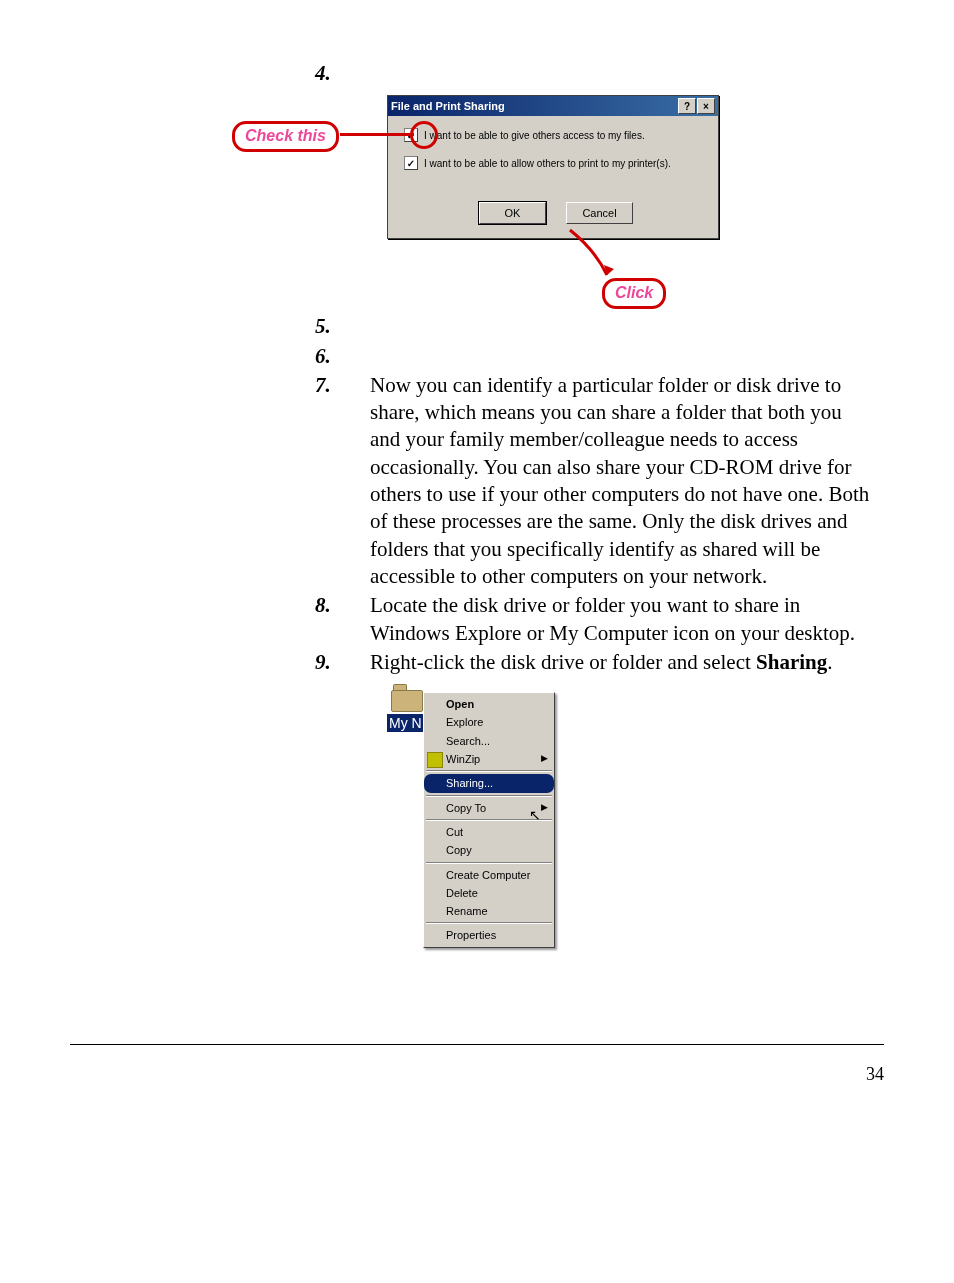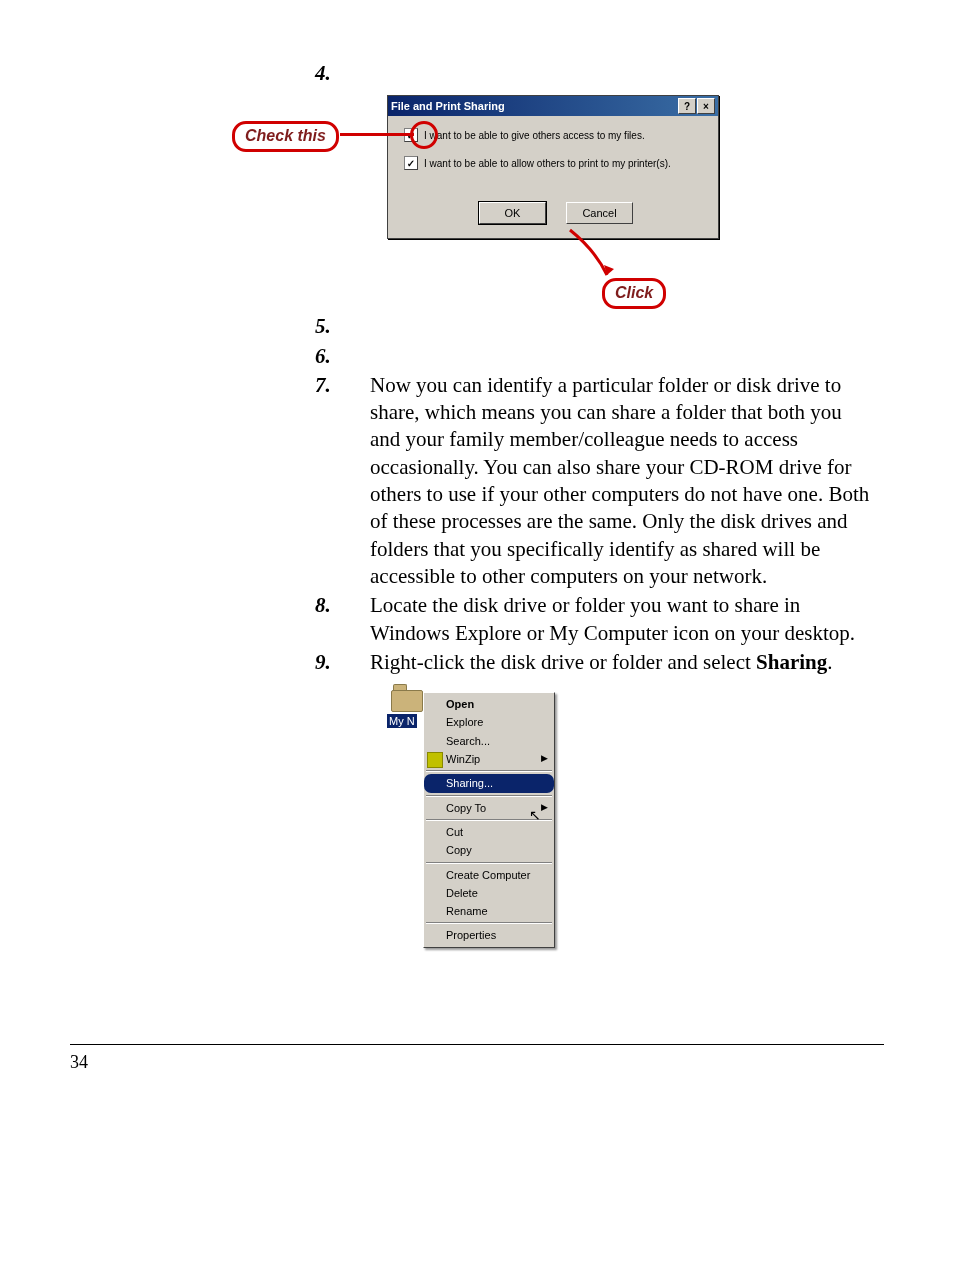--- a/index.html
+++ b/index.html
@@ -100,21 +100,21 @@
   .dlg-btn.default { outline:1px solid #000; }
 
   .callout {
     position:absolute;
     border:3px solid #d00000;
     border-radius:14px;
     background:#fff;
     padding:2px 10px;
     font-family: Arial, Helvetica, sans-serif;
     font-weight:bold;font-style:italic;font-size:16px;
-    color:#7f1d1d;
+    color:#ec4899;
   }
   .callout.checkthis { left:0; top:26px; }
   .callout.clickcall { left:370px; top:183px; }
   .callout-line {
     position:absolute;background:#d00000;height:3px;
   }
   .line1 { left:108px; top:38px; width:74px; }
   .ring {
     position:absolute;border:3px solid #d00000;border-radius:50%;
   }
@@ -135,21 +135,21 @@
   .folder-body {
     position:absolute;left:0;top:6px;width:30px;height:20px;
     background:#cbb37a;border:1px solid #8a7a4a;border-radius:2px;
   }
   .folder-tab {
     position:absolute;left:2px;top:0;width:12px;height:7px;
     background:#cbb37a;border:1px solid #8a7a4a;border-bottom:none;border-radius:2px 2px 0 0;
   }
   .folder-label {
     position:absolute;left:0;top:30px;
-    background:#0a246a;color:#fff;padding:0 2px;font-size:11px;
+    background:#0a246a;color:#fff;padding:0 2px;font-size:14px;
     white-space: nowrap;
   }
   .ctx-menu {
     position:absolute;left:36px;top:8px;width:130px;
     background:#d4d0c8;border:1px solid #404040;
     border-top-color:#fff;border-left-color:#fff;
     box-shadow:2px 2px 2px rgba(0,0,0,0.4);
     padding:2px 0;
   }
   .ctx-item {
@@ -166,22 +166,22 @@
   }
   .ctx-wzicon{
     position:absolute;left:3px;top:2px;width:14px;height:14px;
     background:#c0c000;border:1px solid #888800;
   }
   .cursor {
     position:absolute;left:142px;top:122px;font-size:14px;color:#000;
   }
 
   .page-footer{
-    border-top:1px solid #000;margin-top:30px;padding-top:6px;
-    text-align:left;font-size:18px;
+    border-top:1px solid #000;margin-top:30px;padding-top:18px;
+    text-align:right;font-size:18px;
   }
 </style>
 </head>
 <body>
 
 <div class="list-row">
   <div class="list-num">4.</div>
 </div>
 
 <div class="figure-wrap">

